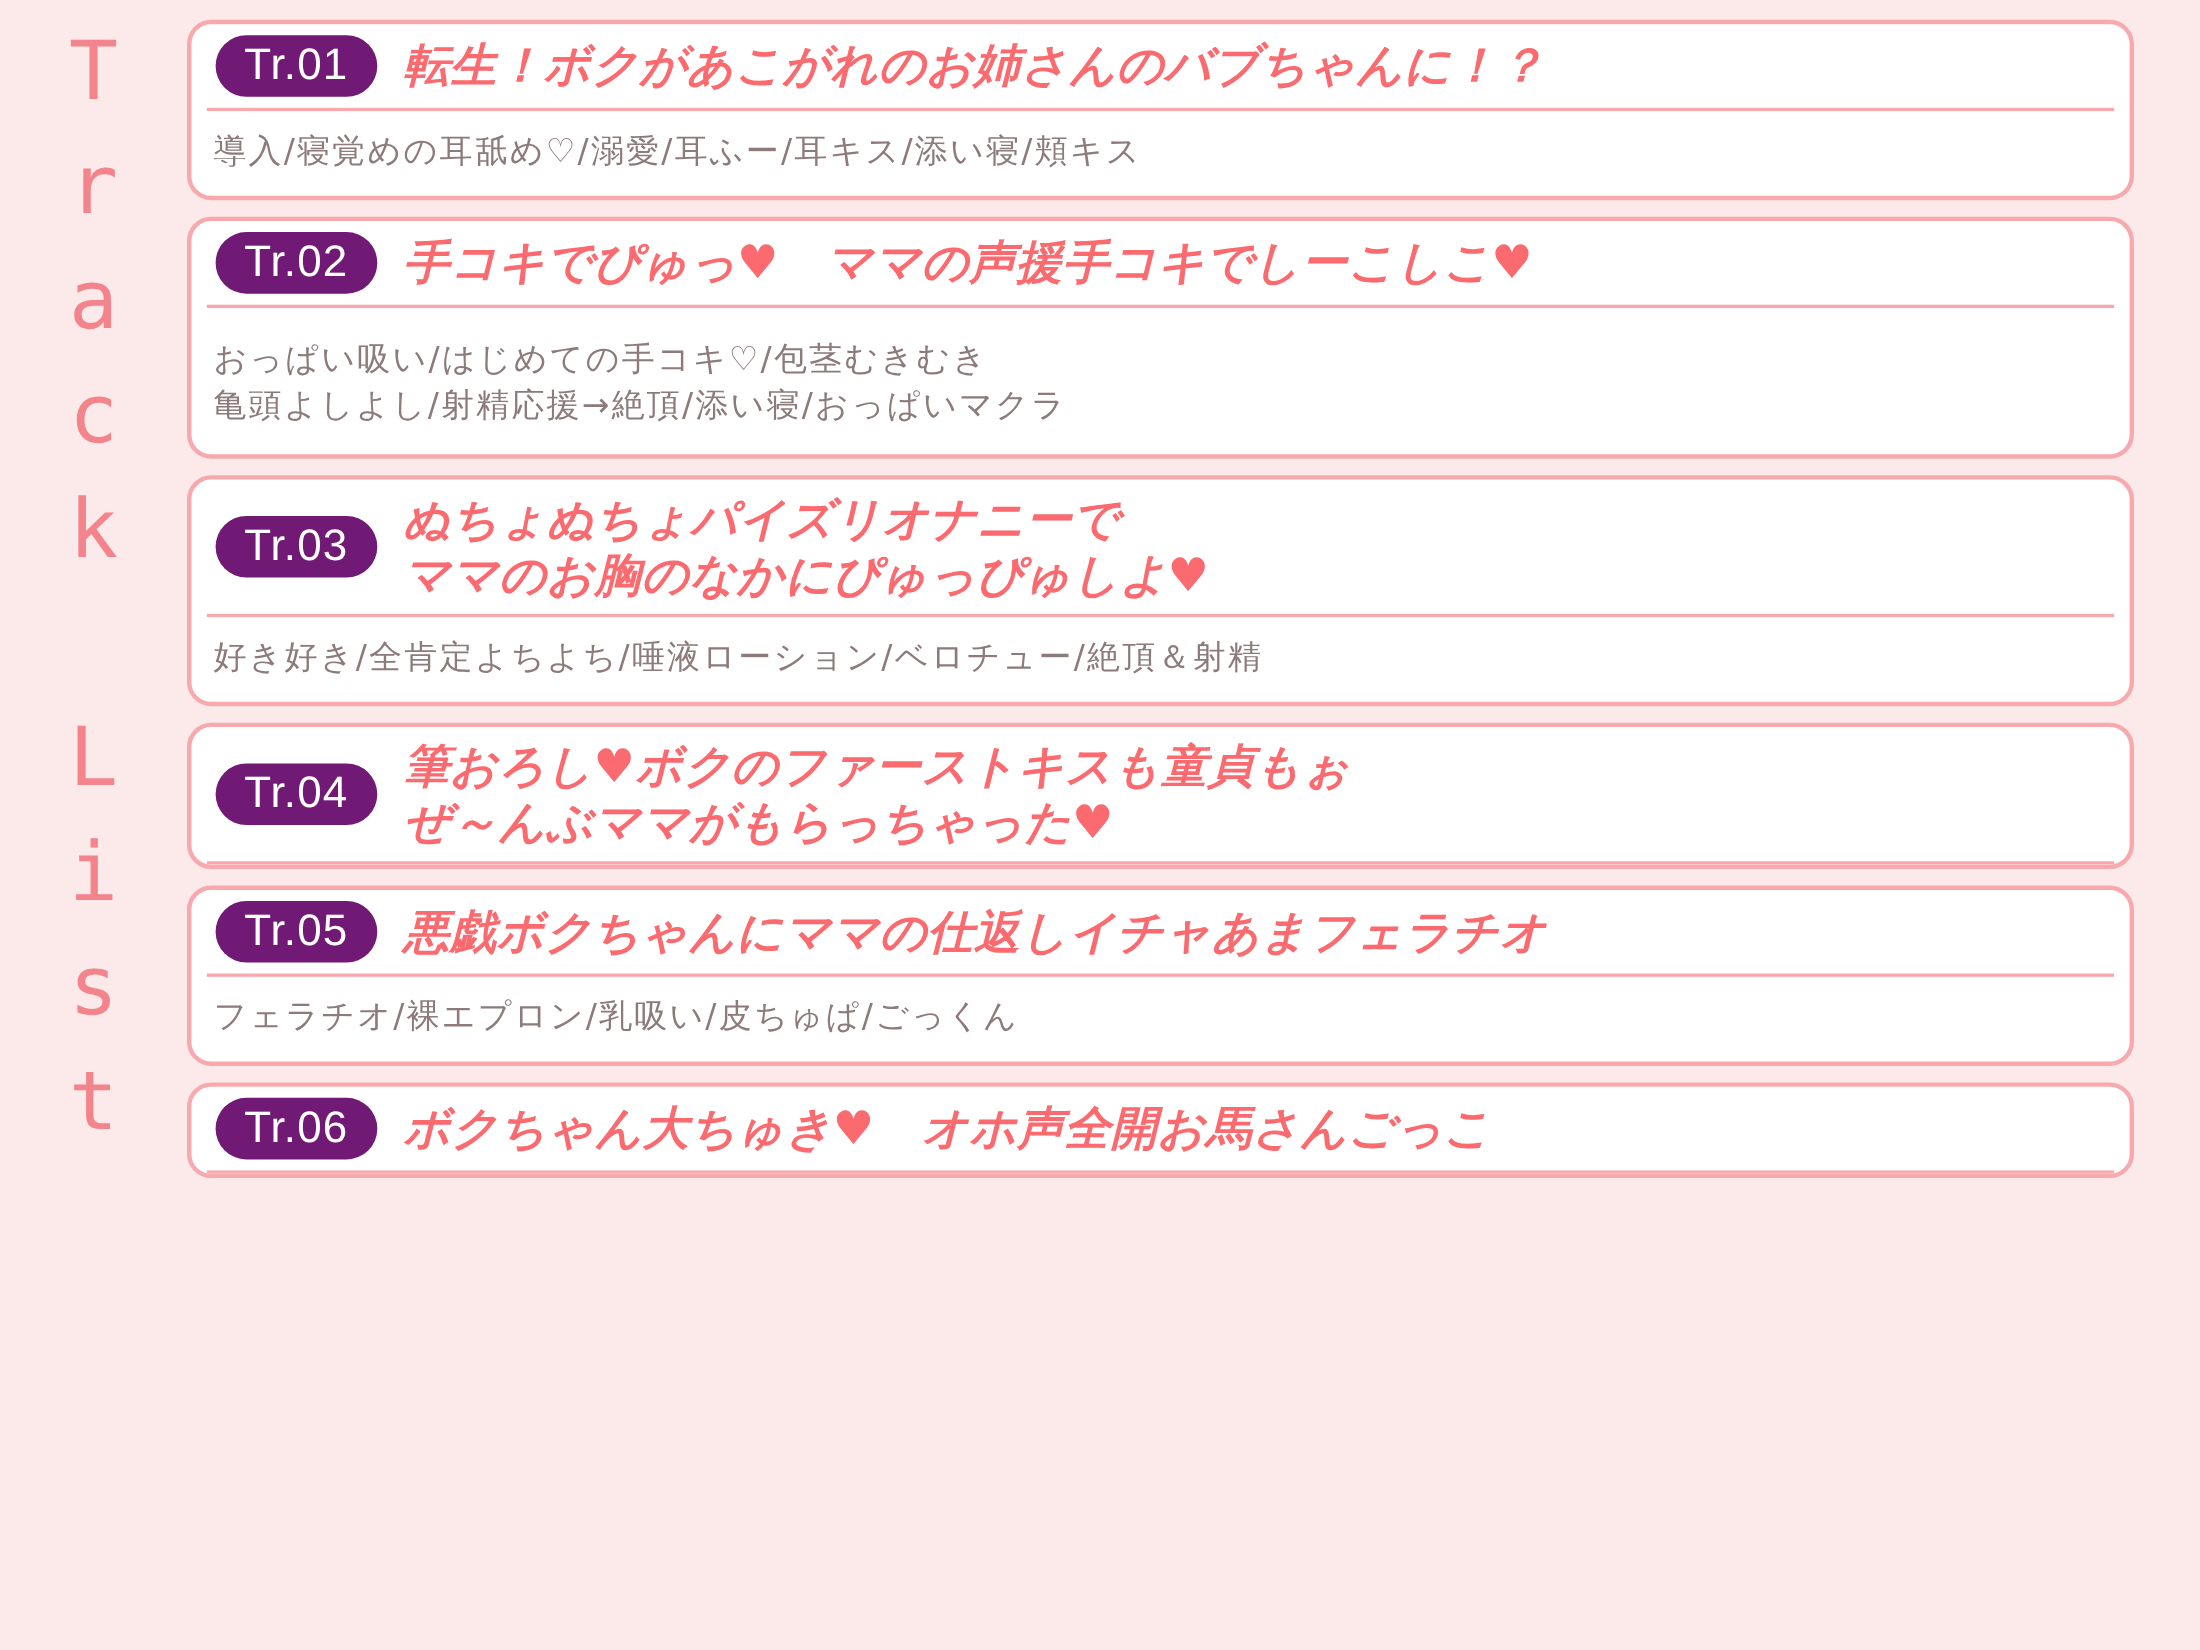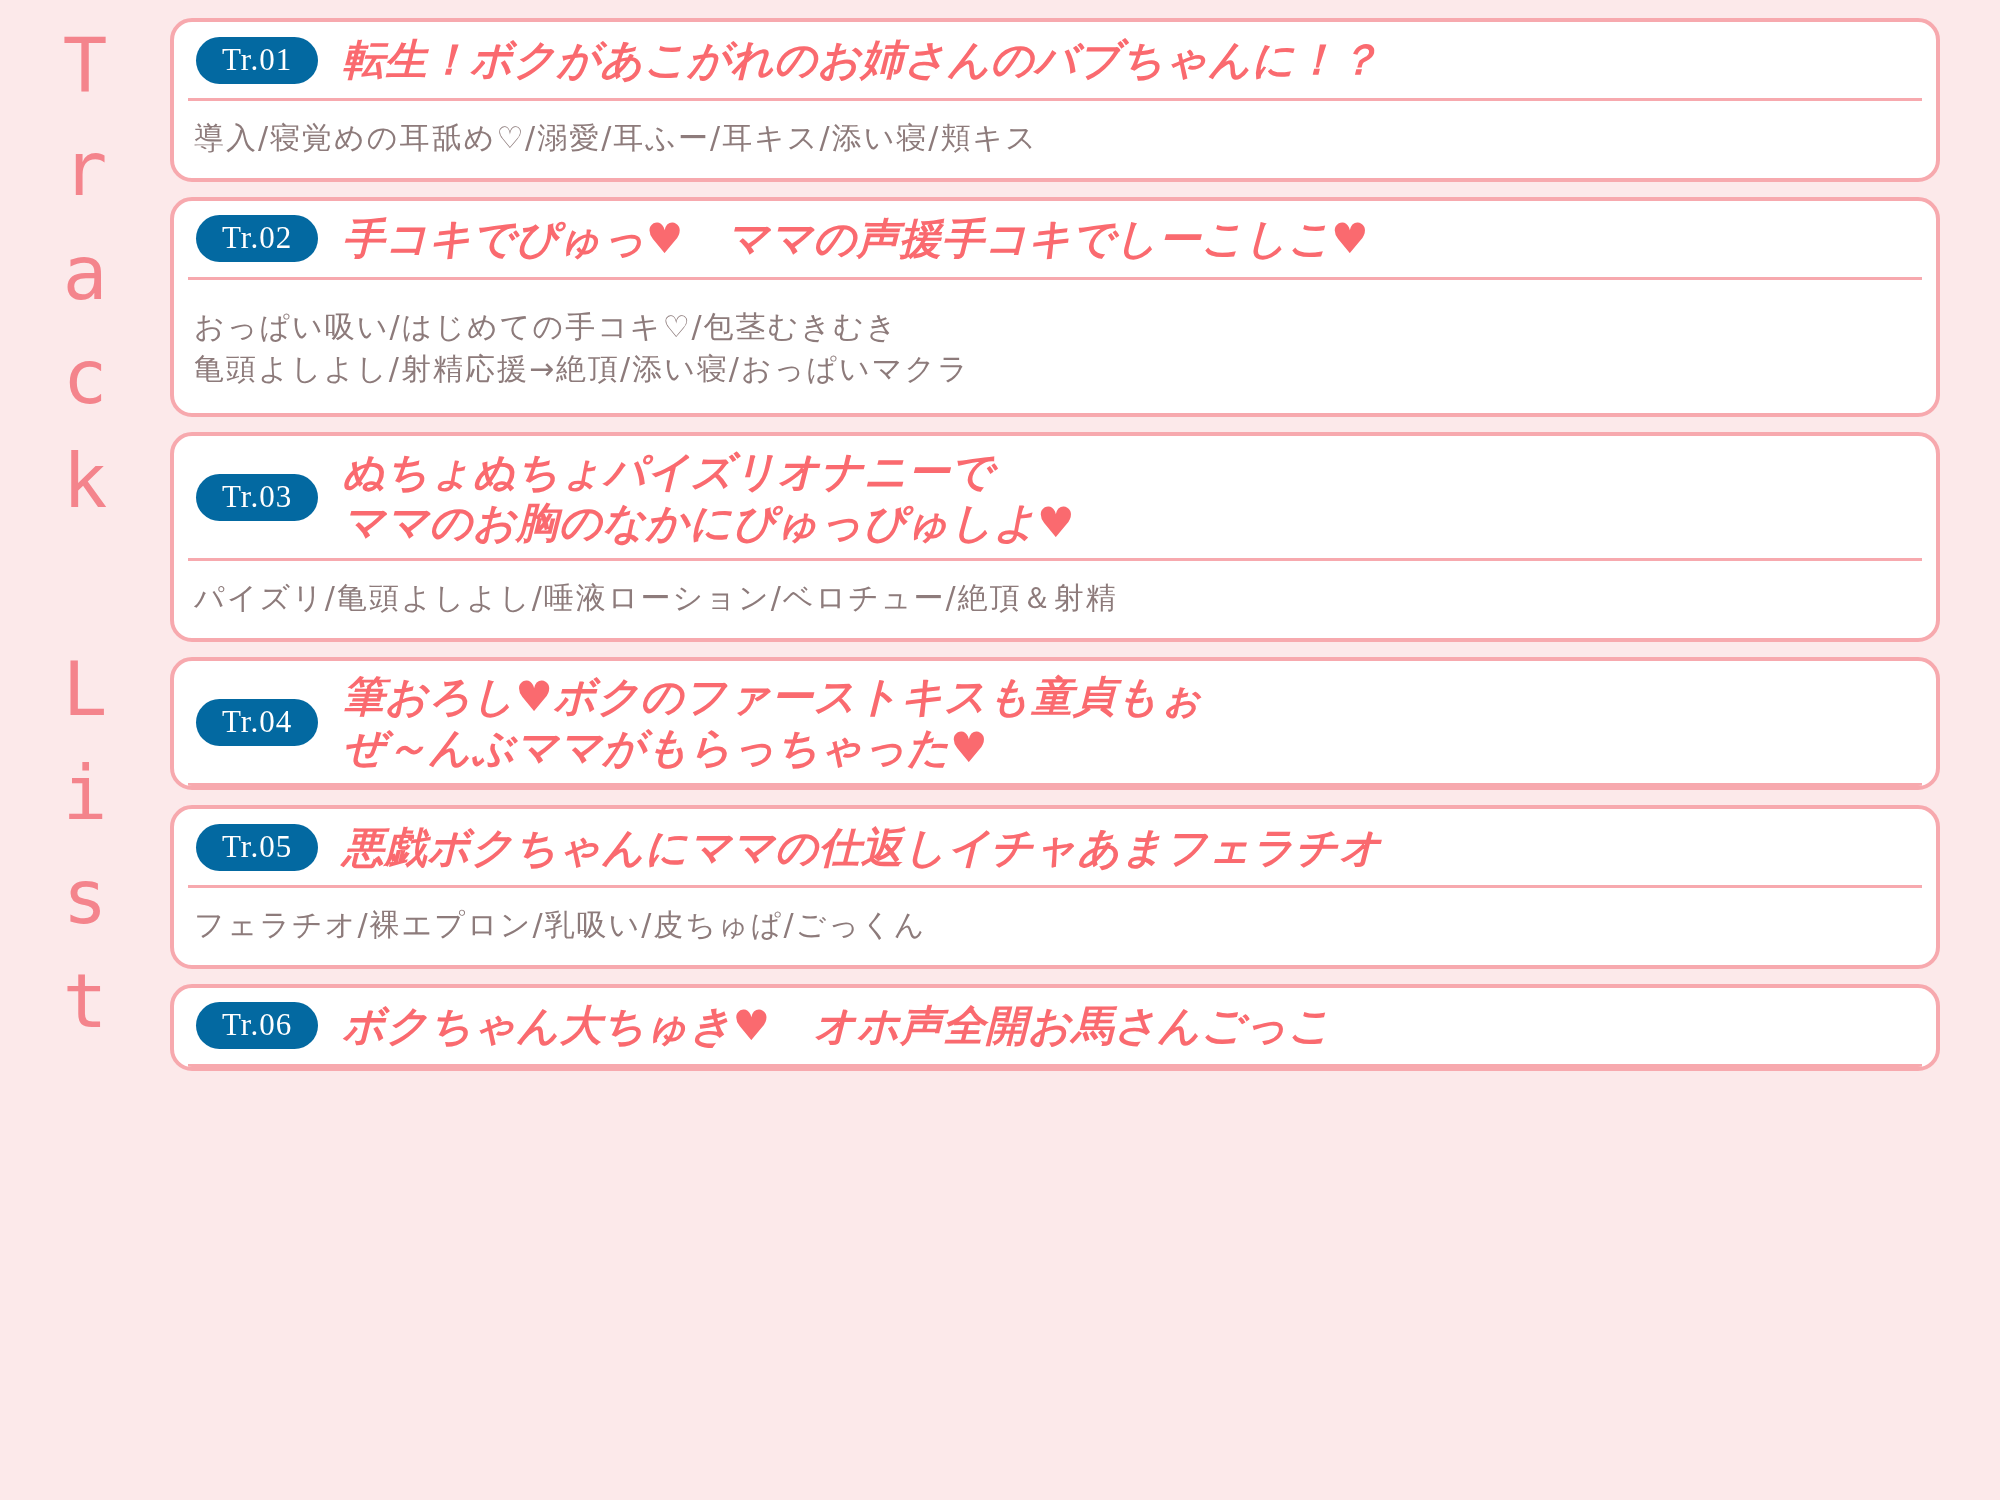--- a/index.html
+++ b/index.html
@@ -66,25 +66,25 @@
   .track-head {
     display: flex;
     align-items: center;
     padding: 10px 20px 10px 22px;
     min-height: 76px;
     box-sizing: border-box;
   }
 
   .track-badge {
     flex: 0 0 auto;
-    background: #0369a1;
+    background: #701a75;
     color: #ffffff;
     border-radius: 999px;
-    font-size: 31px;
-    font-family: Liberation Serif, serif;
+    font-size: 40px;
+    font-family: Liberation Sans, sans-serif;
     letter-spacing: 1px;
     padding: 7px 26px 9px 26px;
     margin-right: 24px;
     line-height: 1;
     white-space: nowrap;
   }
 
   .track-title {
     color: #fa6a6f;
     font-family: "DejaVu Sans", sans-serif;
@@ -146,21 +146,21 @@
 亀頭よしよし/射精応援→絶頂/添い寝/おっぱいマクラ</div>
     </div>
 
     <div class="track-card" data-index="2">
       <div class="track-head">
         <span class="track-badge">Tr.03</span>
         <span class="track-title">ぬちょぬちょパイズリオナニーで
 ママのお胸のなかにぴゅっぴゅしよ♥</span>
       </div>
       <div class="track-divider"></div>
-      <div class="track-tags">パイズリ/亀頭よしよし/唾液ローション/ベロチュー/絶頂＆射精</div>
+      <div class="track-tags">好き好き/全肯定よちよち/唾液ローション/ベロチュー/絶頂＆射精</div>
     </div>
 
     <div class="track-card" data-index="3">
       <div class="track-head">
         <span class="track-badge">Tr.04</span>
         <span class="track-title">筆おろし♥ボクのファーストキスも童貞もぉ
 ぜ～んぶママがもらっちゃった♥</span>
       </div>
       <div class="track-divider"></div>
     </div>

